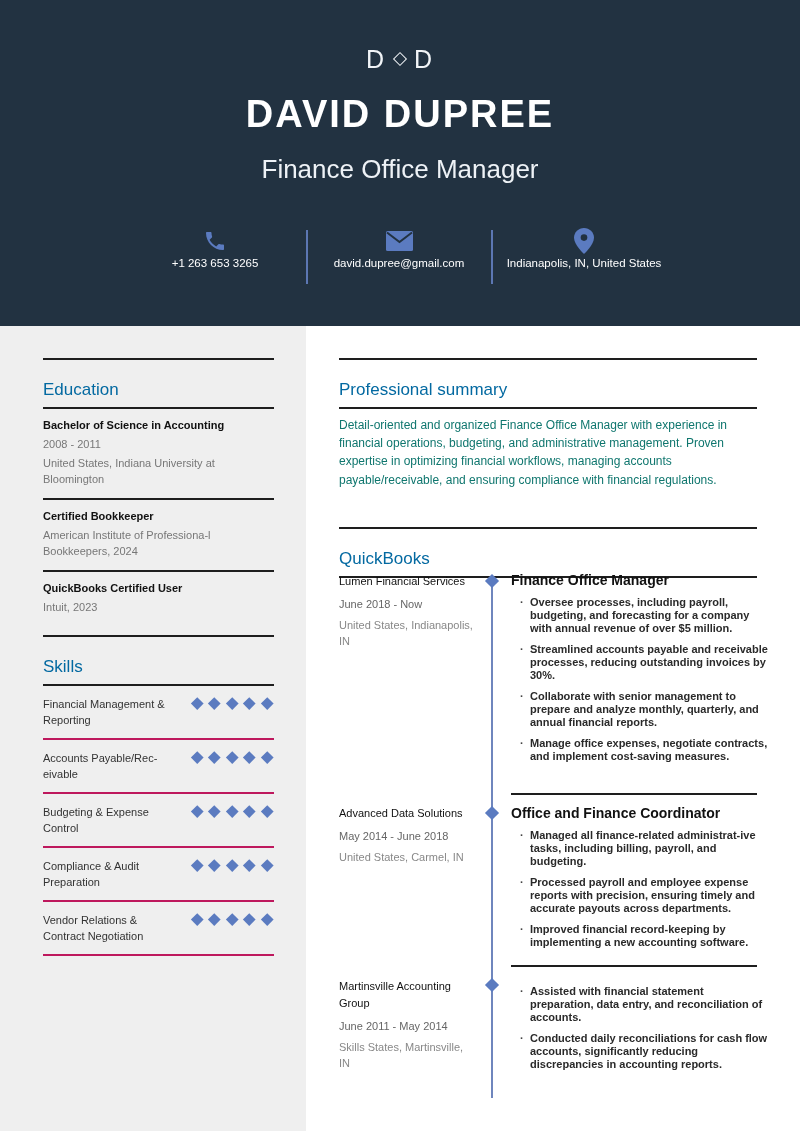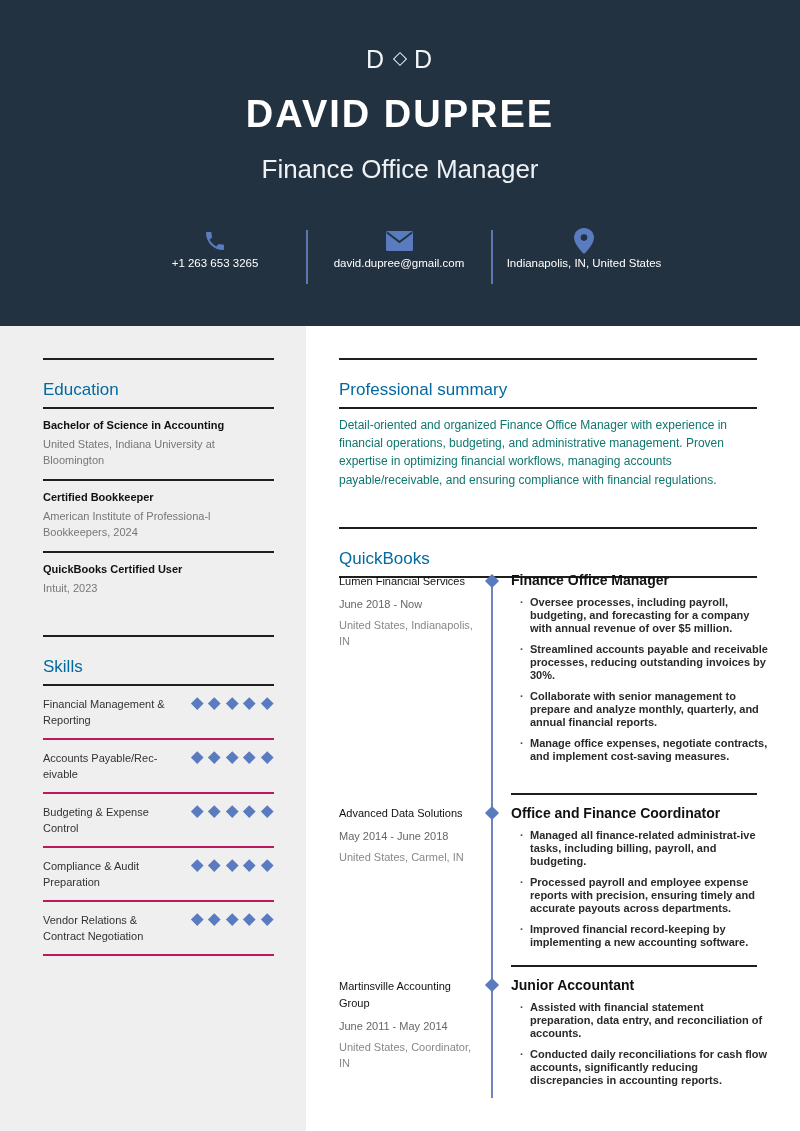--- a/index.html
+++ b/index.html
@@ -99,20 +99,21 @@
 </div>
 
 <div class="left"></div>
 
 <div class="lsec" style="top:358px">
   <div class="rule"></div>
   <div class="sec-title">Education</div>
   <div class="rule"></div>
   <div class="edu-item">
     <div class="edu-name">Bachelor of Science in Accounting</div>
+    <div class="edu-meta">2008 - 2011</div>
     <div class="edu-meta">United States, Indiana University at Bloomington</div>
   </div>
   <div class="edu-item">
     <div class="edu-name">Certified Bookkeeper</div>
     <div class="edu-meta" style="width:195px">American Institute of Professiona-l Bookkeepers, 2024</div>
   </div>
   <div class="edu-item">
     <div class="edu-name">QuickBooks Certified User</div>
     <div class="edu-meta">Intuit, 2023</div>
   </div>
@@ -219,21 +220,20 @@
     <li>Managed all finance-related administrat-ive tasks, including billing, payroll, and budgeting.</li>
     <li>Processed payroll and employee expense reports with precision, ensuring timely and accurate payouts across departments.</li>
     <li>Improved financial record-keeping by implementing a new accounting software.</li>
   </ul>
 </div>
 
 <div class="job-top-rule" style="top:965px"></div>
 <div class="job-left" style="top:978px">
   <div class="company">Martinsville Accounting Group</div>
   <div class="dates">June 2011 - May 2014</div>
-  <div class="loc">United States, Coordinator, IN</div>
+  <div class="loc">Skills States, Martinsville, IN</div>
 </div>
 <div class="job-right" style="top:977px">
-  <div class="role">Junior Accountant</div>
   <ul class="bullets">
     <li>Assisted with financial statement preparation, data entry, and reconciliation of accounts.</li>
     <li>Conducted daily reconciliations for cash flow accounts, significantly reducing discrepancies in accounting reports.</li>
   </ul>
 </div>
 
 </body></html>

